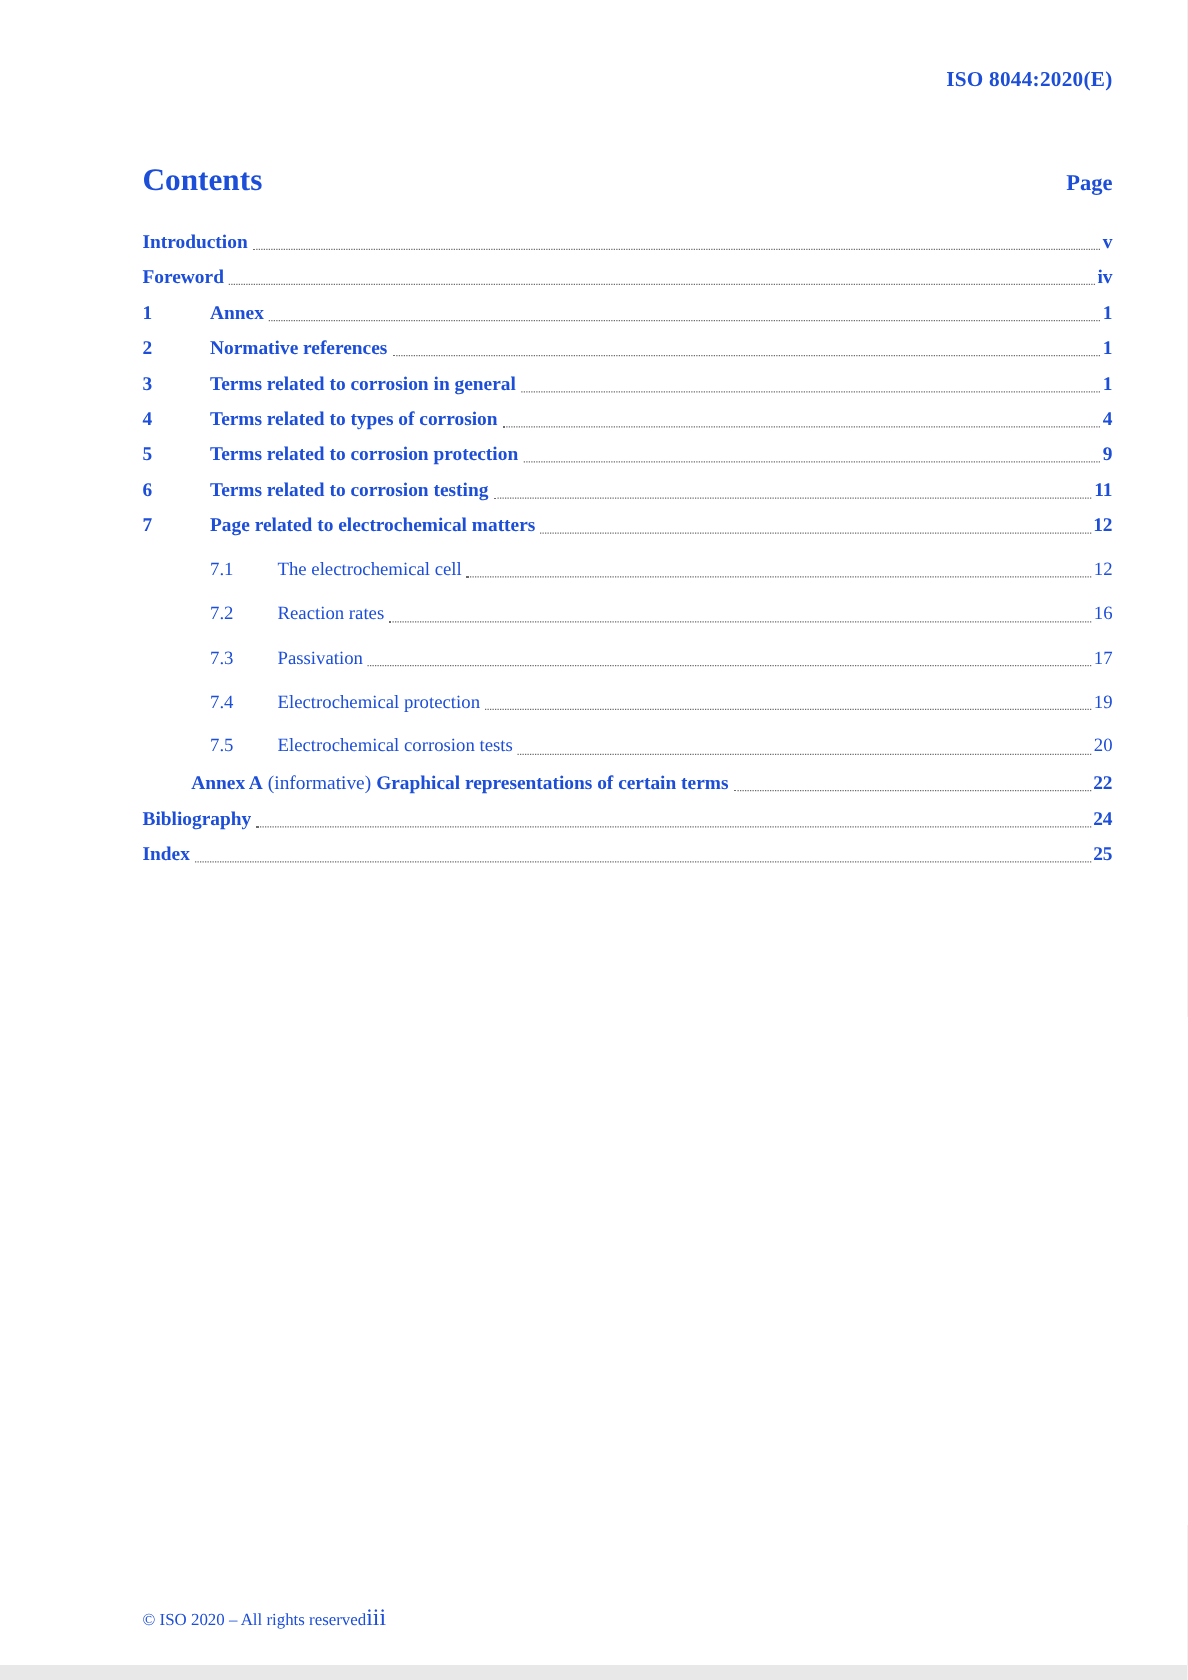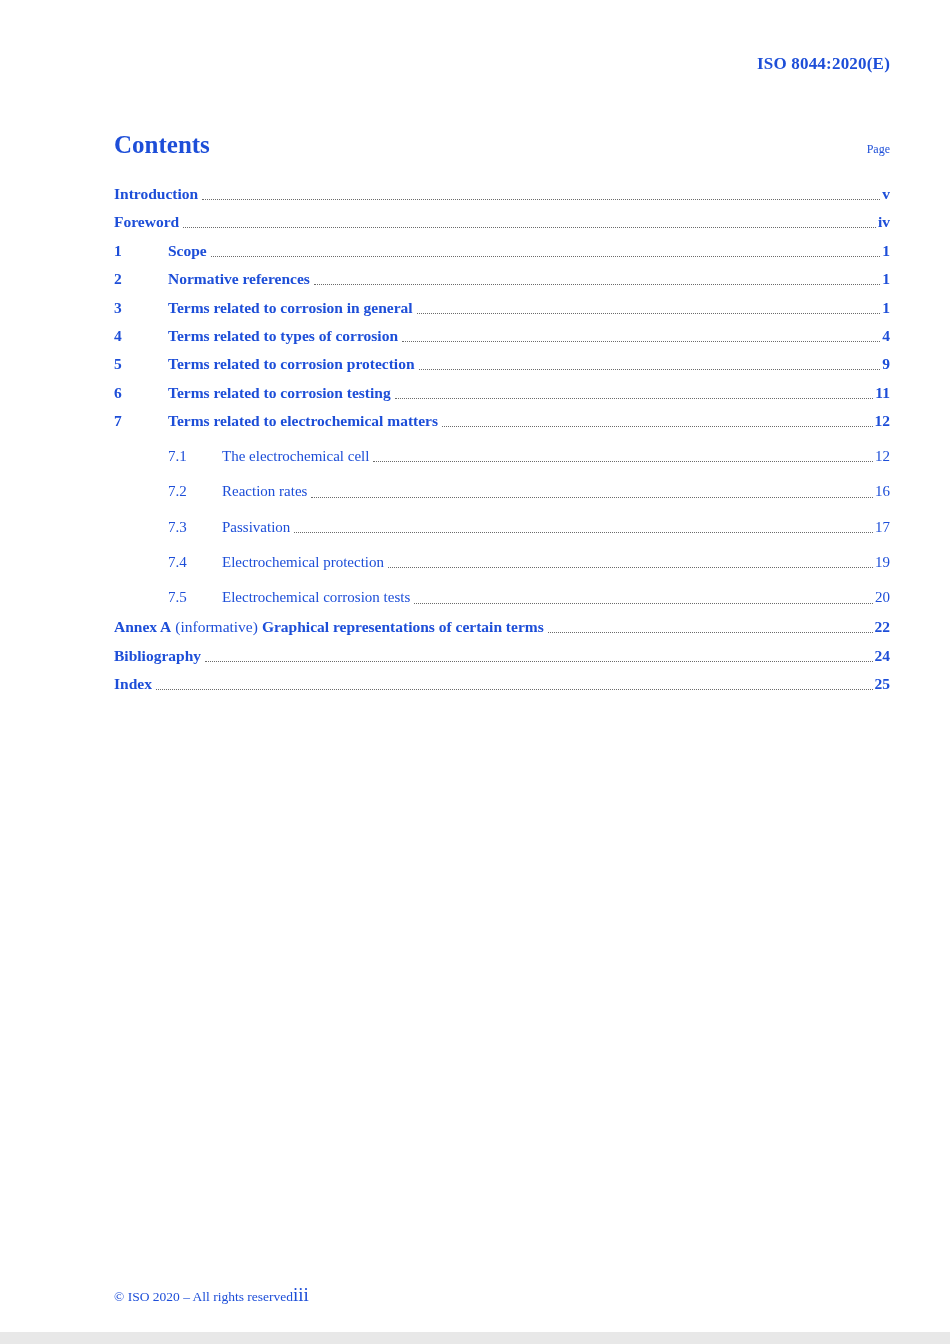--- a/index.html
+++ b/index.html
@@ -16,40 +16,40 @@
     position:absolute;top:54px;left:114px;right:60px;
     text-align:right;
     font-size:17px;font-weight:bold;
     letter-spacing:.2px;
   }
   .contents-head{
     position:absolute;top:131px;left:114px;right:60px;
     display:flex;justify-content:space-between;align-items:baseline;
   }
   .contents-title{font-size:25px;font-weight:bold;text-align:center;}
-  .page-col-label{font-size:12px;font-weight:normal;margin-left:39px;}
+  .page-col-label{font-size:18px;font-weight:bold;margin-left:39px;}
   .toc{
     position:absolute;top:184px;left:114px;right:60px;
   }
   .row{
     display:flex;align-items:baseline;
     line-height:20px;
   }
   .row.main{
     font-weight:bold;font-size:15.5px;
     margin-top:8.4px;
   }
   .row.main:first-child{margin-top:0;}
   .row.sub{
     font-weight:normal;font-size:15px;
     line-height:19.3px;
     padding-left:54px;
     margin-top:16px;
   }
-  .row.gap-before{margin-top:9.5px;}
+  .row.gap-before{margin-top:9.5px;margin-left:39px;}
   .num{flex:0 0 54px;}
   .label{flex:0 0 auto;white-space:nowrap;}
   .annex-type{font-weight:normal;margin:0 4px;}
   .leader{
     flex:1 1 auto;
     align-self:flex-end;
     border-bottom:1.4px dotted #6b6b6b;
     margin:0 2px 0 4px;
     transform:translateY(-4px);
     min-width:12px;
@@ -84,21 +84,21 @@
     </div>
 
     <div class="row main">
       <span class="label">Foreword</span>
       <span class="leader"></span>
       <span class="pgnum">iv</span>
     </div>
 
     <div class="row main">
       <span class="num">1</span>
-      <span class="label">Scope</span>
+      <span class="label">Annex</span>
       <span class="leader"></span>
       <span class="pgnum">1</span>
     </div>
 
     <div class="row main">
       <span class="num">2</span>
       <span class="label">Normative references</span>
       <span class="leader"></span>
       <span class="pgnum">1</span>
     </div>
@@ -126,21 +126,21 @@
 
     <div class="row main">
       <span class="num">6</span>
       <span class="label">Terms related to corrosion testing</span>
       <span class="leader"></span>
       <span class="pgnum">11</span>
     </div>
 
     <div class="row main">
       <span class="num">7</span>
-      <span class="label">Terms related to electrochemical matters</span>
+      <span class="label">Page related to electrochemical matters</span>
       <span class="leader"></span>
       <span class="pgnum">12</span>
     </div>
 
     <div class="row sub">
       <span class="num">7.1</span>
       <span class="label">The electrochemical cell</span>
       <span class="leader"></span>
       <span class="pgnum">12</span>
     </div>

